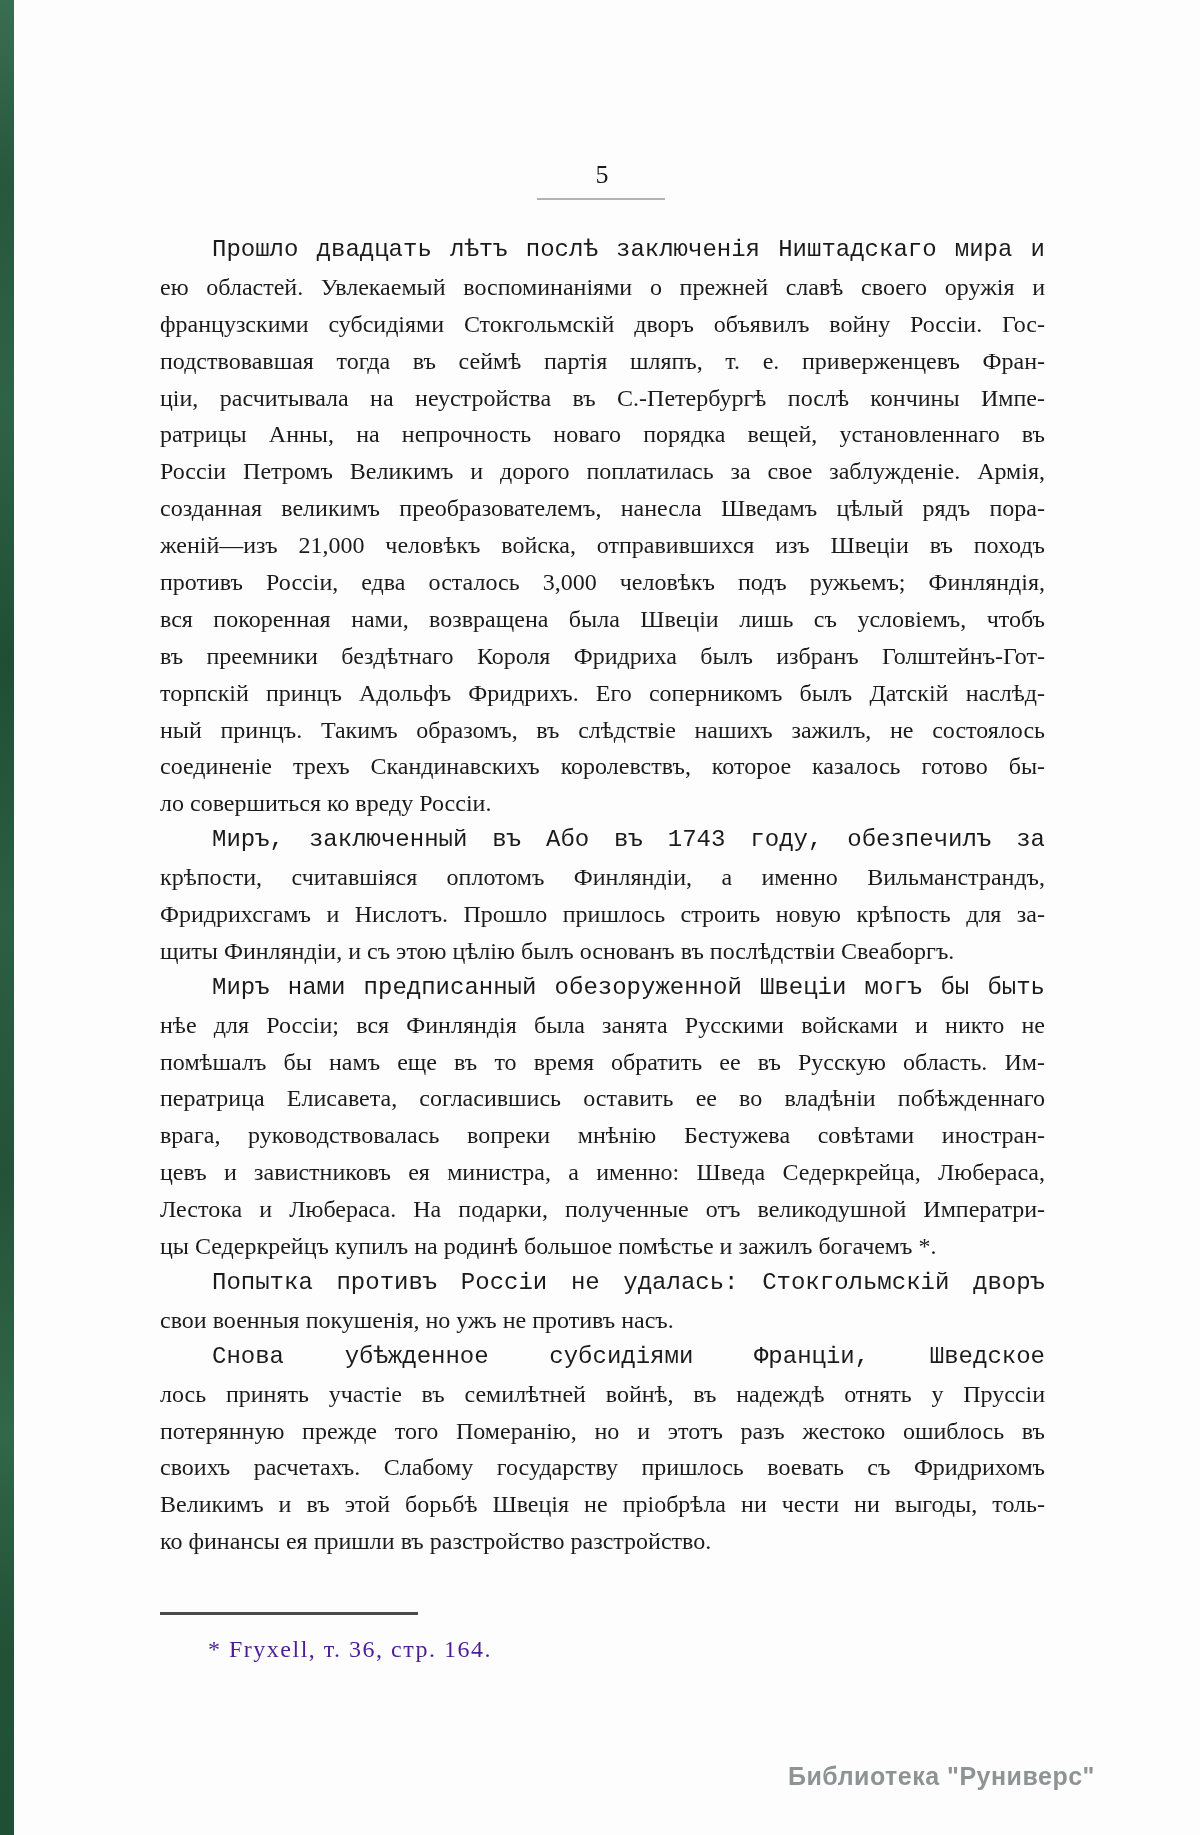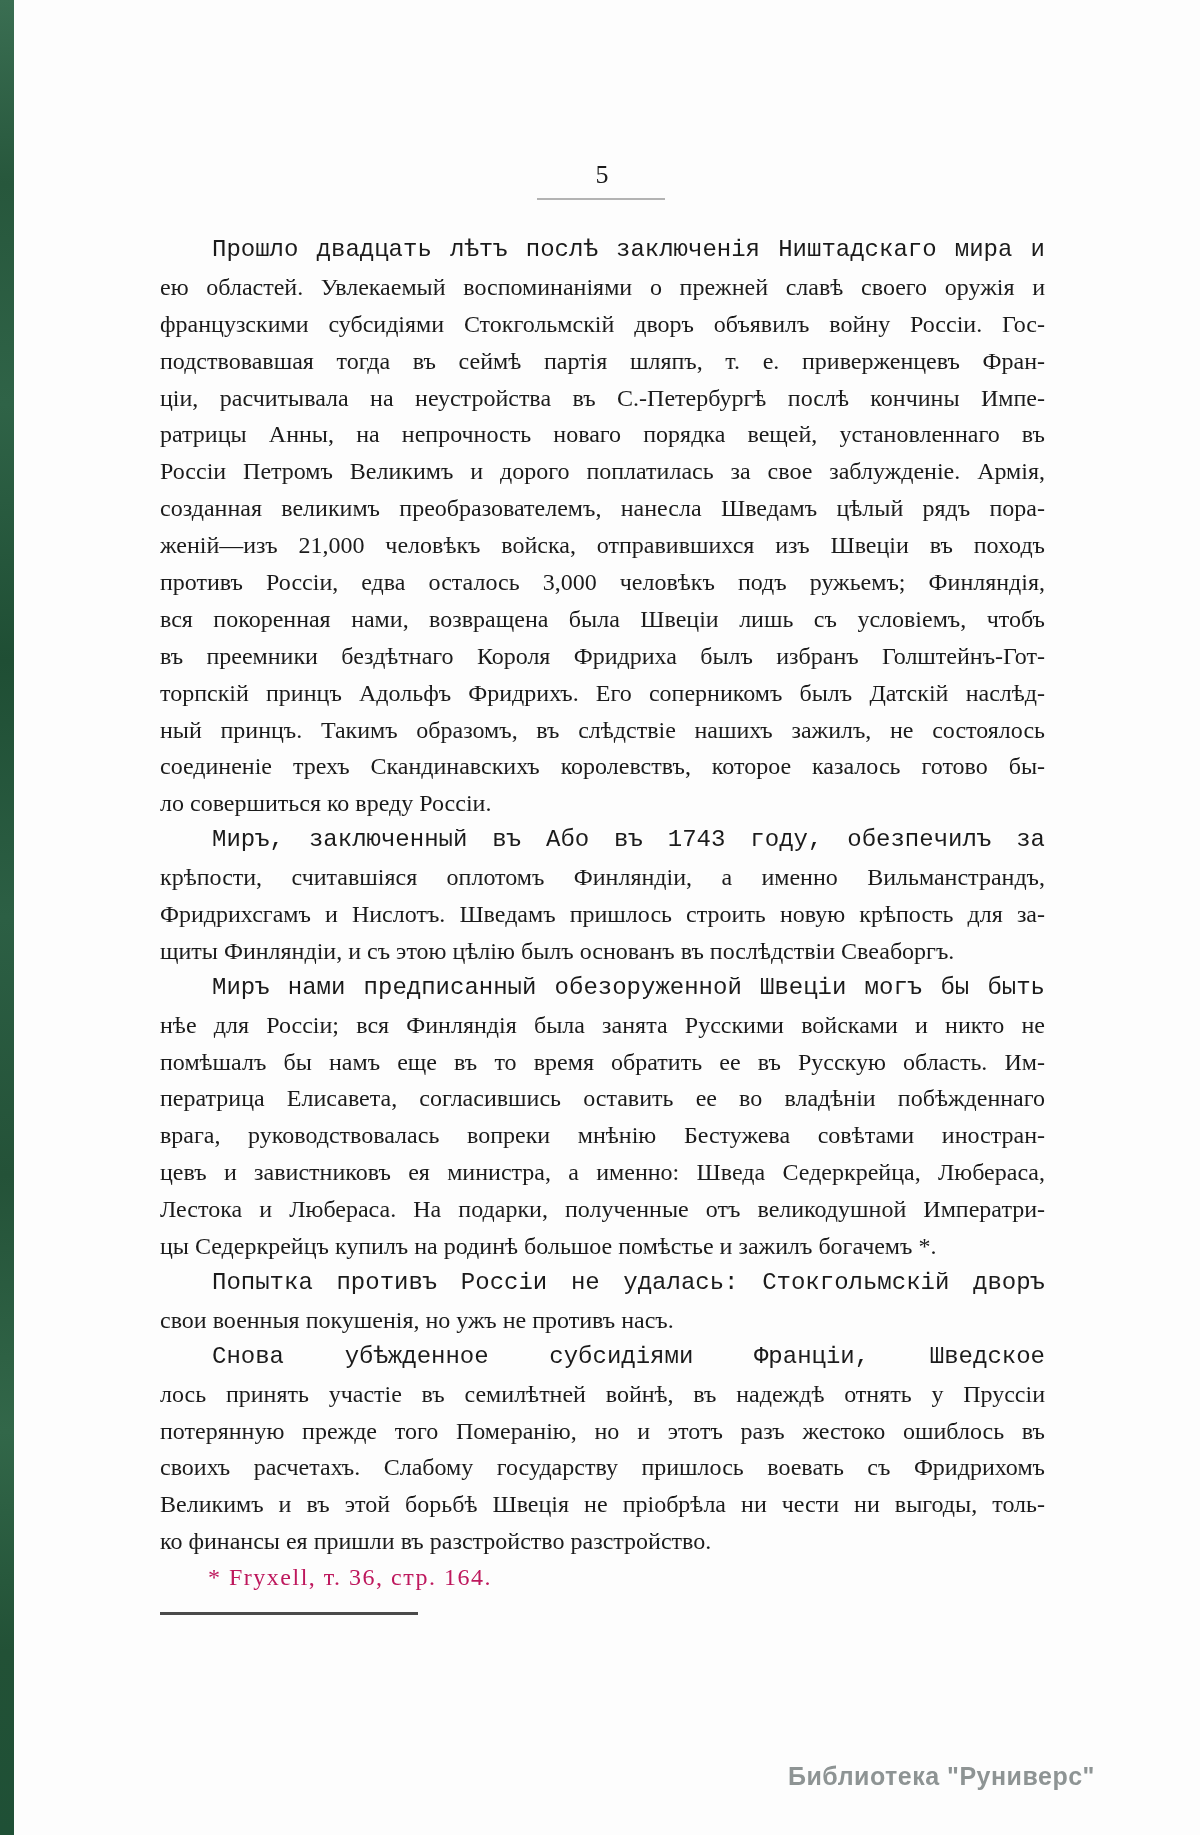--- a/index.html
+++ b/index.html
@@ -63,24 +63,24 @@
     position: absolute;
     left: 160px;
     top: 1612px;
     width: 258px;
     height: 3px;
     background: #4a4a4a;
   }
   .footnote {
     position: absolute;
     left: 208px;
-    top: 1564px;
+    top: 1636px;
     font-size: 24px;
     letter-spacing: 1.5px;
-    color: #be185d;
+    color: #4c1d95;
   }
   .watermark {
     position: absolute;
     left: 788px;
     top: 1762px;
     font-family: "Liberation Sans", sans-serif;
     font-weight: bold;
     font-size: 25px;
     color: #8e9494;
     letter-spacing: 0.5px;
@@ -109,21 +109,21 @@
       <div class="line">женій—изъ 21,000 человѣкъ войска, отправившихся изъ Швеціи въ походъ</div>
       <div class="line">противъ Россіи, едва осталось 3,000 человѣкъ подъ ружьемъ; Финляндія,</div>
       <div class="line">вся покоренная нами, возвращена была Швеціи лишь съ условіемъ, чтобъ</div>
       <div class="line">въ преемники бездѣтнаго Короля Фридриха былъ избранъ Голштейнъ-Гот-</div>
       <div class="line">торпскій принцъ Адольфъ Фридрихъ. Его соперникомъ былъ Датскій наслѣд-</div>
       <div class="line">ный принцъ. Такимъ образомъ, въ слѣдствіе нашихъ зажилъ, не состоялось</div>
       <div class="line">соединеніе трехъ Скандинавскихъ королевствъ, которое казалось готово бы-</div>
       <div class="line plast">ло совершиться ко вреду Россіи.</div>
       <div class="line first">Миръ, заключенный въ Або въ 1743 году, обезпечилъ за Россіею три</div>
       <div class="line">крѣпости, считавшіяся оплотомъ Финляндіи, а именно Вильманстрандъ,</div>
-      <div class="line">Фридрихсгамъ и Нислотъ. Шведамъ пришлось строить новую крѣпость для за-</div>
+      <div class="line">Фридрихсгамъ и Нислотъ. Прошло пришлось строить новую крѣпость для за-</div>
       <div class="line plast">щиты Финляндіи, и съ этою цѣлію былъ основанъ въ послѣдствіи Свеаборгъ.</div>
       <div class="line first">Миръ нами предписанный обезоруженной Швеціи могъ бы быть выгод-</div>
       <div class="line">нѣе для Россіи; вся Финляндія была занята Русскими войсками и никто не</div>
       <div class="line">помѣшалъ бы намъ еще въ то время обратить ее въ Русскую область. Им-</div>
       <div class="line">ператрица Елисавета, согласившись оставить ее во владѣніи побѣжденнаго</div>
       <div class="line">врага, руководствовалась вопреки мнѣнію Бестужева совѣтами иностран-</div>
       <div class="line">цевъ и завистниковъ ея министра, а именно: Шведа Седеркрейца, Любераса,</div>
       <div class="line">Лестока и Любераса. На подарки, полученные отъ великодушной Императри-</div>
       <div class="line plast">цы Седеркрейцъ купилъ на родинѣ большое помѣстье и зажилъ богачемъ *.</div>
       <div class="line first">Попытка противъ Россіи не удалась: Стокгольмскій дворъ возобновилъ</div>

